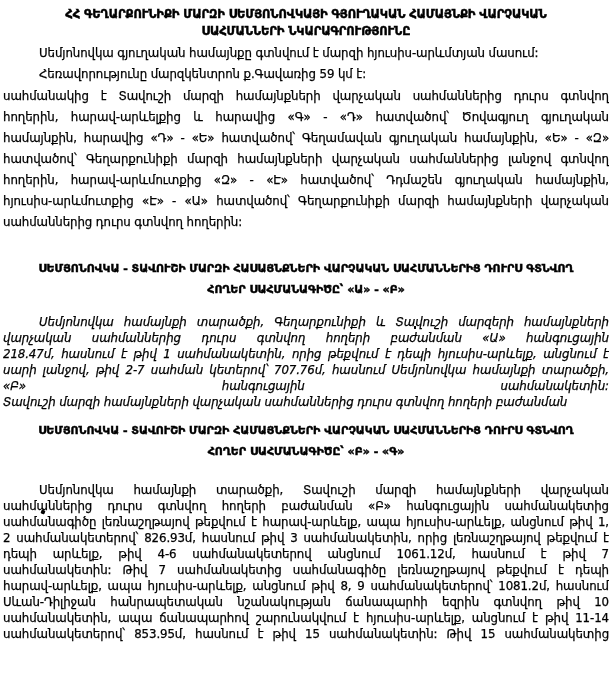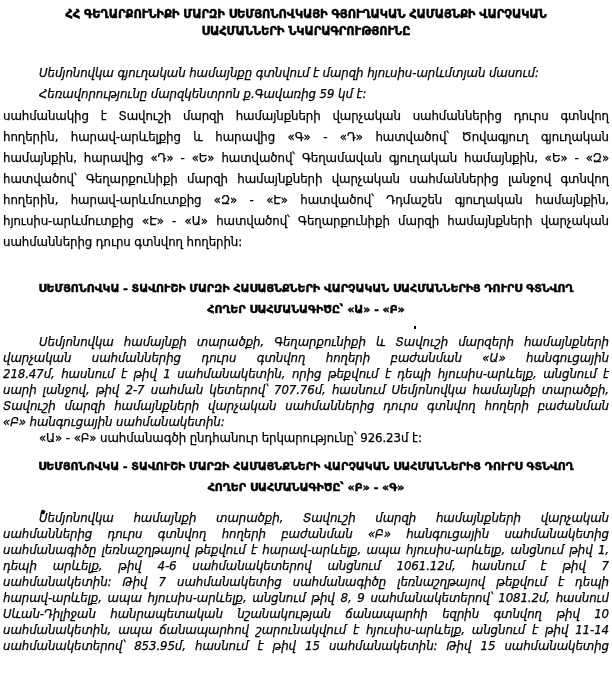--- a/index.html
+++ b/index.html
@@ -15,34 +15,34 @@
   }
   .page{
     position:relative;
     width:612px; height:500px;
     padding:6px 3px 0 3px;
   }
   
   .doc-title{ font-weight:bold; font-size:11.5px; -webkit-text-stroke:0.45px #000; }
   .t-line{ text-align:center; line-height:17px; white-space:nowrap; }
   
-  .intro{ margin-top:23px;font-style:italic; }
+  .intro{ margin-top:3px; }
   .iline{ text-indent:36px; line-height:21px; white-space:nowrap; }
   
   .jpara .line{ text-align:justify; text-align-last:justify; overflow:hidden; white-space:normal; }
   .jpara .line:last-child{ text-align-last:left; }
   .jpara.cut .line:last-child{ text-align-last:justify; }
   .jpara.indent .line:first-child{ text-indent:36px; }
   .lh21 .line{ line-height:21px; }
   .lh16 .line{ line-height:16px; }
   .mt-ovr{ margin-top:1px; }
   .mt-h1{ margin-top:25px; }
   .mt-p1{ margin-top:14px;font-style:italic; }
   .mt-h2{ margin-top:10px; }
-  .mt-p2{ margin-top:12px;font-style:italic; }
+  .mt-p2{ margin-top:20px; }
   
   .section-heading{ font-weight:bold; font-size:11px; letter-spacing:0; -webkit-text-stroke:0.45px #000; }
   .h-line{ text-align:center; line-height:21px; white-space:nowrap; }
   
   .note{ text-indent:36px; line-height:16px; white-space:nowrap; }
   
   .speck{ position:absolute; background:#000; }
   .speck.star{ left:41px; top:510px; width:4px; height:4px; border-radius:1px; transform:rotate(20deg); }
   .speck.dot{ left:414px; top:326px; width:2px; height:3px; }
 </style>
@@ -74,35 +74,35 @@
   <div class="section-heading mt-h1">
     <div class="h-line">ՍԵՄՅՈՆՈՎԿԱ - ՏԱՎՈՒՇԻ ՄԱՐԶԻ ՀԱՍԱՅՆՔՆԵՐԻ ՎԱՐՉԱԿԱՆ ՍԱՀՄԱՆՆԵՐԻՑ ԴՈՒՐՍ ԳՏՆՎՈՂ</div>
     <div class="h-line">ՀՈՂԵՐ ՍԱՀՄԱՆԱԳԻԾԸ՝ «Ա» - «Բ»</div>
   </div>
 
   <div class="jpara lh16 indent mt-p1">
       <div class="line">Սեմյոնովկա համայնքի տարածքի, Գեղարքունիքի և Տավուշի մարզերի համայնքների</div>
       <div class="line">վարչական սահմաններից դուրս գտնվող հողերի բաժանման «Ա» հանգուցային</div>
       <div class="line">218.47մ, հասնում է թիվ 1 սահմանակետին, որից թեքվում է դեպի հյուսիս-արևելք, անցնում է</div>
       <div class="line">սարի լանջով, թիվ 2-7 սահման կետերով՝ 707.76մ, հասնում Սեմյոնովկա համայնքի տարածքի,</div>
+      <div class="line">«Բ» հանգուցային սահմանակետին:</div>
       <div class="line">Տավուշի մարզի համայնքների վարչական սահմաններից դուրս գտնվող հողերի բաժանման</div>
-      <div class="line">«Բ» հանգուցային սահմանակետին:</div>
     </div>
 
-  <div class="note">«Ա» - «Բ» սահմանագծի ընդհանուր երկարությունը՝ 926.23մ է:</div>
 
   <div class="section-heading mt-h2">
     <div class="h-line">ՍԵՄՅՈՆՈՎԿԱ - ՏԱՎՈՒՇԻ ՄԱՐԶԻ ՀԱՄԱՅՆՔՆԵՐԻ ՎԱՐՉԱԿԱՆ ՍԱՀՄԱՆՆԵՐԻՑ ԴՈՒՐՍ ԳՏՆՎՈՂ</div>
     <div class="h-line">ՀՈՂԵՐ ՍԱՀՄԱՆԱԳԻԾԸ՝ «Բ» - «Գ»</div>
   </div>
 
   <div class="jpara lh16 indent cut mt-p2">
       <div class="line">Սեմյոնովկա համայնքի տարածքի, Տավուշի մարզի համայնքների վարչական</div>
       <div class="line">սահմաններից դուրս գտնվող հողերի բաժանման «Բ» հանգուցային սահմանակետից</div>
       <div class="line">սահմանագիծը լեռնաշղթայով թեքվում է հարավ-արևելք, ապա հյուսիս-արևելք, անցնում թիվ 1,</div>
+      <div class="line">2 սահմանակետերով՝ 826.93մ, հասնում թիվ 3 սահմանակետին, որից լեռնաշղթայով թեքվում է</div>
       <div class="line">դեպի արևելք, թիվ 4-6 սահմանակետերով անցնում 1061.12մ, հասնում է թիվ 7</div>
       <div class="line">սահմանակետին: Թիվ 7 սահմանակետից սահմանագիծը լեռնաշղթայով թեքվում է դեպի</div>
       <div class="line">հարավ-արևելք, ապա հյուսիս-արևելք, անցնում թիվ 8, 9 սահմանակետերով՝ 1081.2մ, հասնում</div>
       <div class="line">Սևան-Դիլիջան հանրապետական նշանակության ճանապարհի եզրին գտնվող թիվ 10</div>
       <div class="line">սահմանակետին, ապա ճանապարհով շարունակվում է հյուսիս-արևելք, անցնում է թիվ 11-14</div>
       <div class="line">սահմանակետերով՝ 853.95մ, հասնում է թիվ 15 սահմանակետին: Թիվ 15 սահմանակետից</div>
     </div>
 
   <span class="speck star"></span>
   <span class="speck dot"></span>

